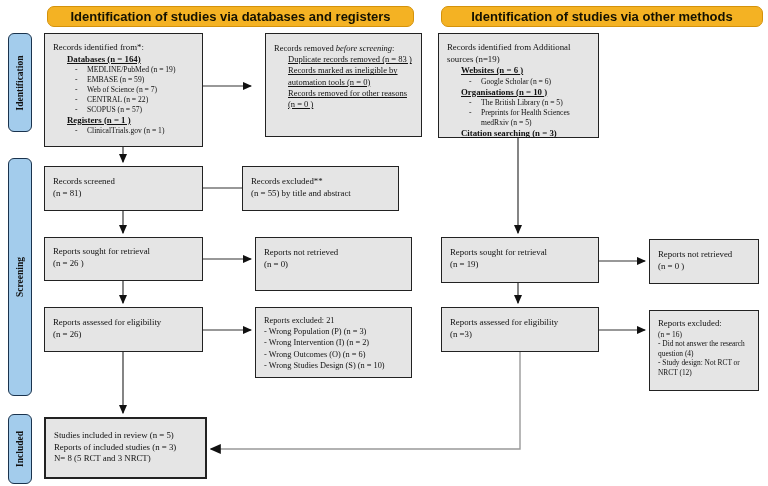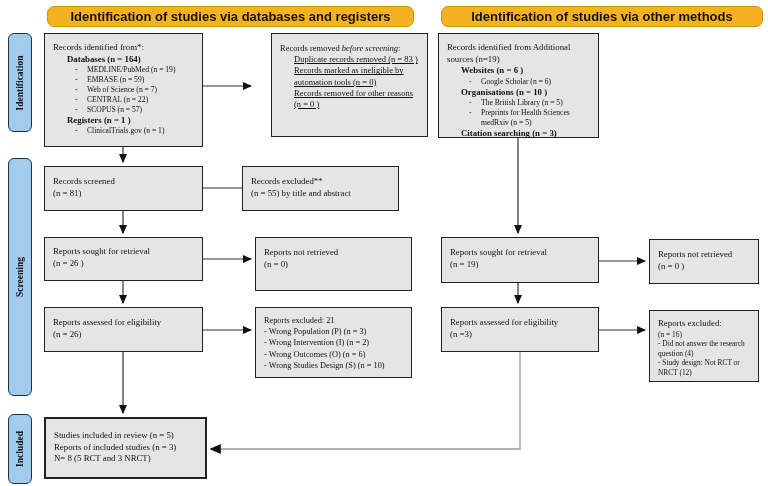--- a/index.html
+++ b/index.html
@@ -31,21 +31,21 @@
     color:#111;
   }
   .box{
     position:absolute;z-index:2;
     background:#e5e5e5;border:1.5px solid #222;
     box-sizing:border-box;
     padding:7px 8px;
     font-size:8.8px;line-height:1.32;
   }
   .box .b{font-weight:bold;}
-  .box .ind{margin-left:14px;}
+  .box .ind{margin-left:14px;text-decoration:underline;}
   .li{display:flex;font-size:7.6px;line-height:1.3;}
   .li .dash{margin-left:22px;width:12px;flex:0 0 12px;}
   .li .txt{flex:1;}
   .itm{padding-left:14px;text-decoration:underline;}
   .em{font-style:italic;}
   .t2{font-size:8.3px;line-height:1.35;}
   .n-small{font-size:7.4px;line-height:1.3;}
 </style>
 </head>
 <body>
@@ -117,21 +117,21 @@
       <span class="dash">-</span>
       <span class="txt">SCOPUS (n = 57)</span>
     </div>
     <div class="b ind">Registers (n = 1 )</div>
     <div class="li">
       <span class="dash">-</span>
       <span class="txt">ClinicalTrials.gov (n = 1)</span>
     </div>
   </div>
 
-  <div class="box" style="left:271px;top:33px;width:157px;height:104px;padding-top:9px;font-size:8.5px;">
+  <div class="box" style="left:265px;top:33px;width:157px;height:104px;padding-top:9px;font-size:8.5px;">
     <div>
       <span>Records removed </span><span class="em">before screening</span><span>:</span>
     </div>
     <div class="itm">Duplicate records removed  (n = 83 )</div>
     <div class="itm">Records marked as ineligible by automation tools (n = 0)</div>
     <div class="itm">Records removed for other reasons (n = 0 )</div>
   </div>
 
   <div class="box" style="left:44px;top:166px;width:159px;height:45px;padding-top:9px;">
     <div>Records screened</div>
@@ -193,21 +193,21 @@
   <div class="box" style="left:649px;top:239px;width:110px;height:45px;padding-top:9px;">
     <div>Reports not retrieved</div>
     <div>(n = 0 )</div>
   </div>
 
   <div class="box" style="left:441px;top:307px;width:158px;height:45px;padding-top:9px;">
     <div>Reports assessed for eligibility</div>
     <div>(n =3)</div>
   </div>
 
-  <div class="box" style="left:649px;top:310px;width:110px;height:72px;">
+  <div class="box" style="left:649px;top:310px;width:110px;height:81px;">
     <div>Reports excluded:</div>
     <div class="n-small">(n = 16)</div>
     <div class="n-small">- Did not answer the research question (4)</div>
     <div class="n-small">- Study design: Not RCT or NRCT (12)</div>
   </div>
 
   <div class="box" style="left:44px;top:417px;width:163px;height:62px;padding-top:11px;border-width:2px;">
     <div>Studies included in review (n = 5)</div>
     <div>Reports of included studies (n = 3)</div>
     <div>N= 8 (5 RCT and 3 NRCT)</div>

